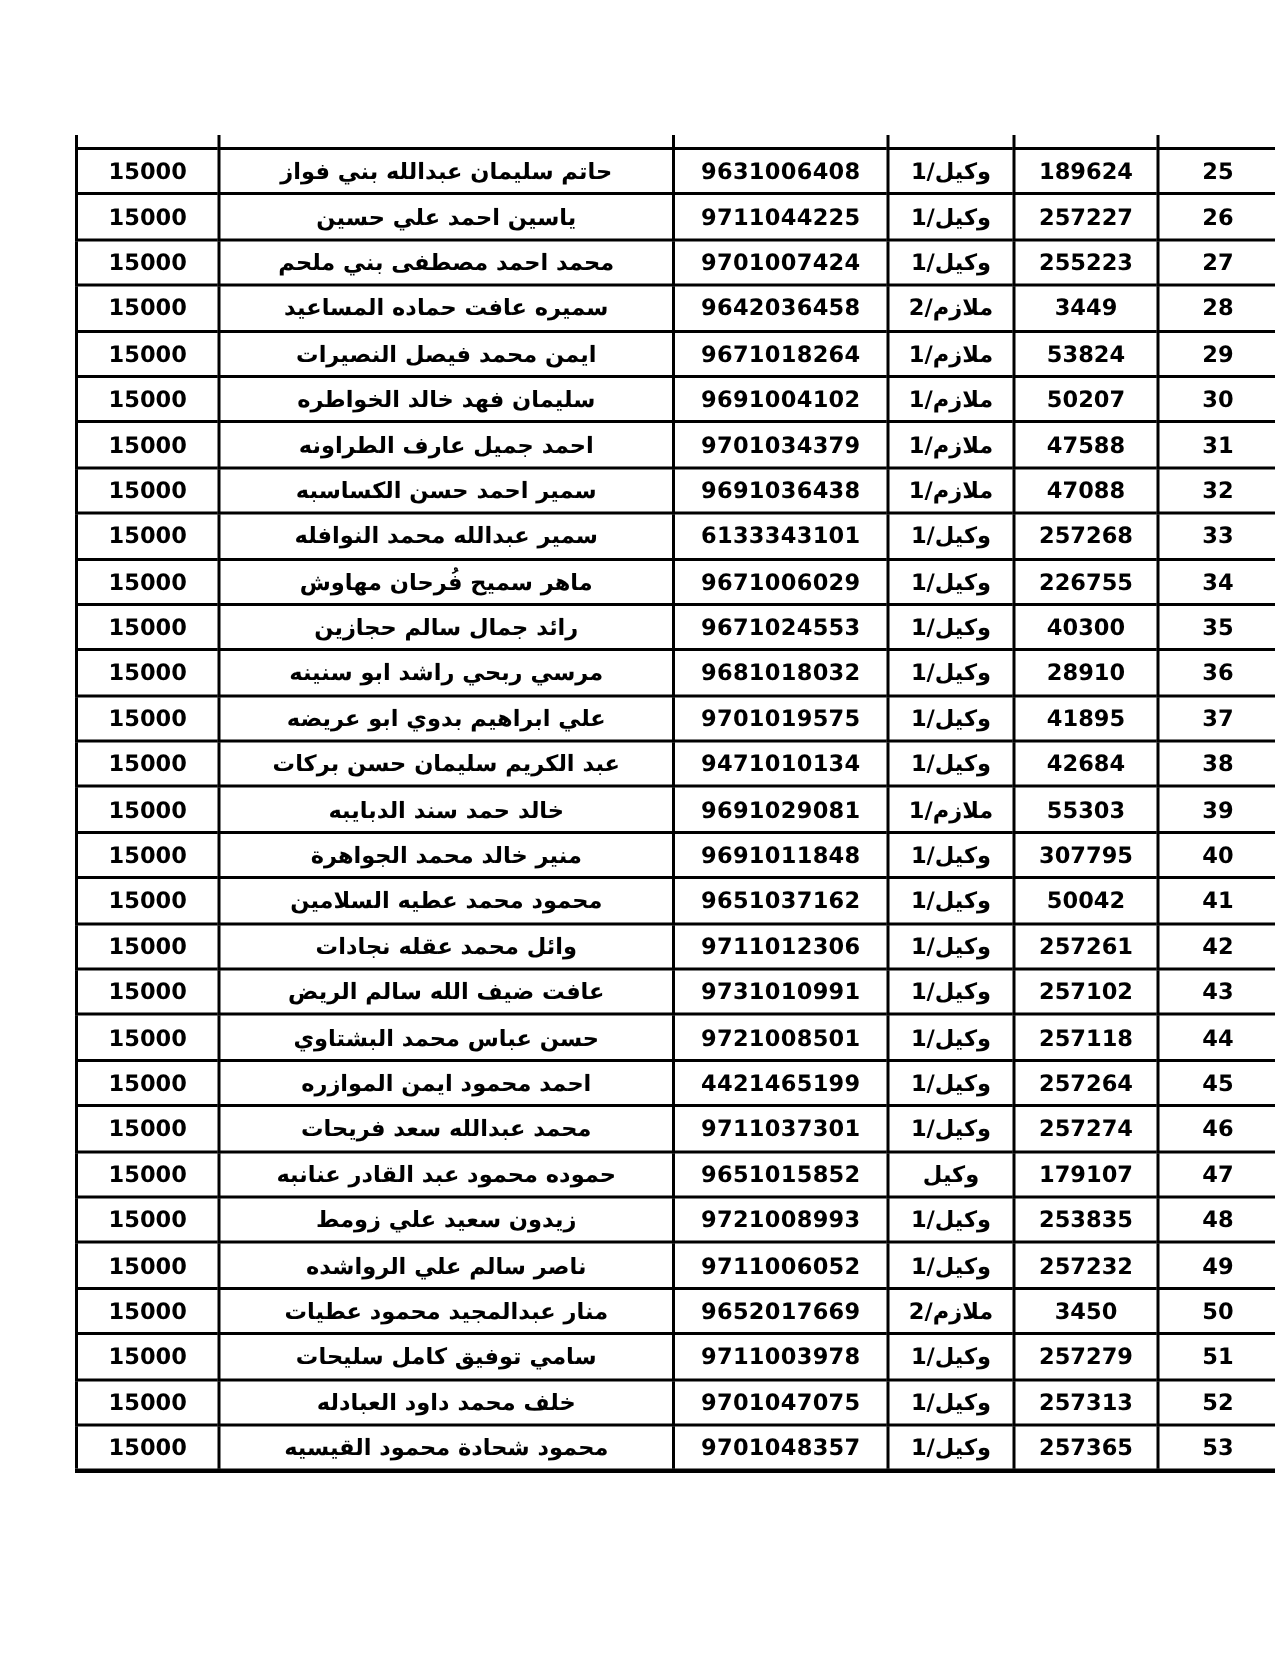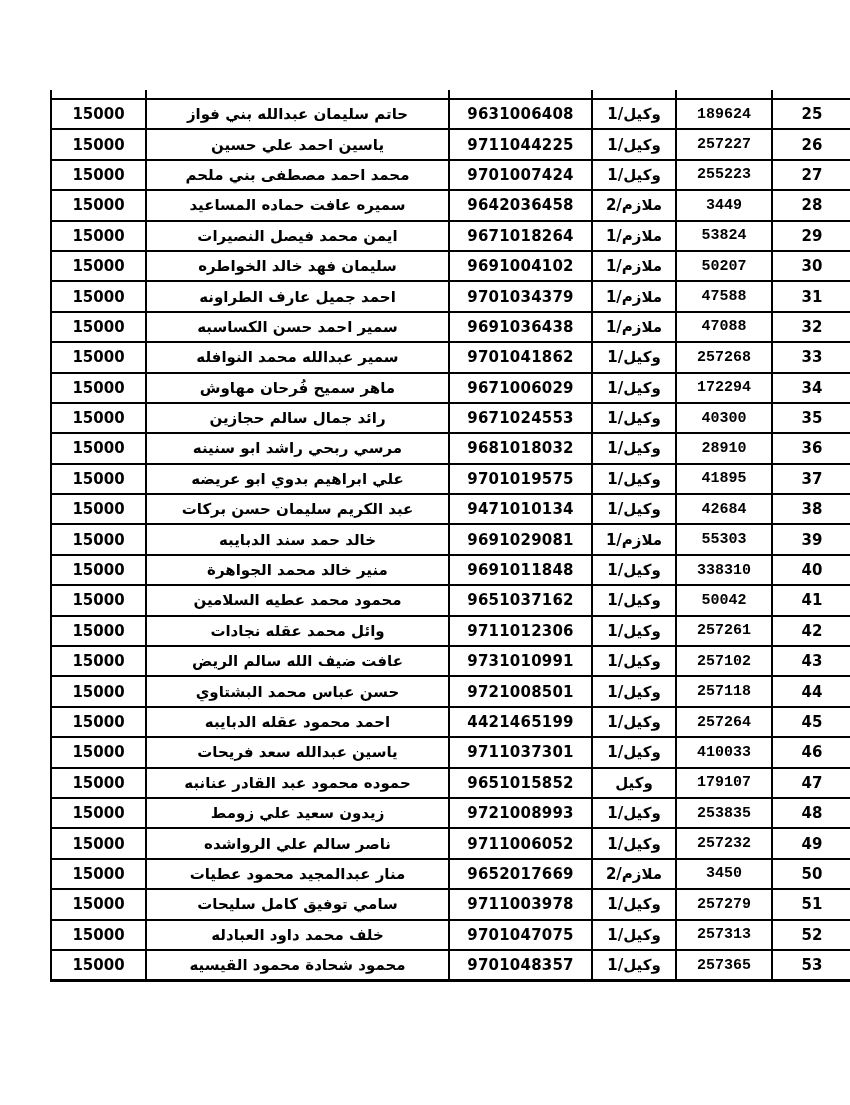--- a/index.html
+++ b/index.html
@@ -36,21 +36,21 @@
     font-size: 15px;
     white-space: nowrap;
     overflow: hidden;
   }
   
   table.roster tr.stub td {
     border-top: none;
     height: 8px;
   }
   td.col-serial { width: 70px; }
-  td.col-id     { width: 86px; font-family: Liberation Mono, monospace; }
+  td.col-id     { width: 86px; }
   td.col-rank   { width: 74px; font-size: 14px; }
   td.col-number { width: 133px; letter-spacing: 0.2px; margin-left: 36px; }
   td.col-name   { width: 293px; font-size: 15px; border-radius: 10px; }
   td.col-amount { width: 85px; }
 </style>
 </head>
 <body>
 
 <div class="page">
   <table class="roster" dir="rtl">
@@ -125,27 +125,27 @@
           <td class="col-id">47088</td>
           <td class="col-rank">ملازم/1</td>
           <td class="col-number">9691036438</td>
           <td class="col-name">سمير احمد حسن الكساسبه</td>
           <td class="col-amount">15000</td>
         </tr>
         <tr>
           <td class="col-serial">33</td>
           <td class="col-id">257268</td>
           <td class="col-rank">وكيل/1</td>
-          <td class="col-number">9701041862</td>
+          <td class="col-number">6133343101</td>
           <td class="col-name">سمير عبدالله محمد النوافله</td>
           <td class="col-amount">15000</td>
         </tr>
         <tr>
           <td class="col-serial">34</td>
-          <td class="col-id">172294</td>
+          <td class="col-id">226755</td>
           <td class="col-rank">وكيل/1</td>
           <td class="col-number">9671006029</td>
           <td class="col-name">ماهر سميح فُرحان مهاوش</td>
           <td class="col-amount">15000</td>
         </tr>
         <tr>
           <td class="col-serial">35</td>
           <td class="col-id">40300</td>
           <td class="col-rank">وكيل/1</td>
           <td class="col-number">9671024553</td>
@@ -179,21 +179,21 @@
         <tr>
           <td class="col-serial">39</td>
           <td class="col-id">55303</td>
           <td class="col-rank">ملازم/1</td>
           <td class="col-number">9691029081</td>
           <td class="col-name">خالد حمد سند الدبايبه</td>
           <td class="col-amount">15000</td>
         </tr>
         <tr>
           <td class="col-serial">40</td>
-          <td class="col-id">338310</td>
+          <td class="col-id">307795</td>
           <td class="col-rank">وكيل/1</td>
           <td class="col-number">9691011848</td>
           <td class="col-name">منير خالد محمد الجواهرة</td>
           <td class="col-amount">15000</td>
         </tr>
         <tr>
           <td class="col-serial">41</td>
           <td class="col-id">50042</td>
           <td class="col-rank">وكيل/1</td>
           <td class="col-number">9651037162</td>
@@ -222,29 +222,29 @@
           <td class="col-rank">وكيل/1</td>
           <td class="col-number">9721008501</td>
           <td class="col-name">حسن عباس محمد البشتاوي</td>
           <td class="col-amount">15000</td>
         </tr>
         <tr>
           <td class="col-serial">45</td>
           <td class="col-id">257264</td>
           <td class="col-rank">وكيل/1</td>
           <td class="col-number">4421465199</td>
-          <td class="col-name">احمد محمود عقله الدبايبه</td>
+          <td class="col-name">احمد محمود ايمن الموازره</td>
           <td class="col-amount">15000</td>
         </tr>
         <tr>
           <td class="col-serial">46</td>
-          <td class="col-id">410033</td>
+          <td class="col-id">257274</td>
           <td class="col-rank">وكيل/1</td>
           <td class="col-number">9711037301</td>
-          <td class="col-name">ياسين عبدالله  سعد فريحات</td>
+          <td class="col-name">محمد عبدالله  سعد فريحات</td>
           <td class="col-amount">15000</td>
         </tr>
         <tr>
           <td class="col-serial">47</td>
           <td class="col-id">179107</td>
           <td class="col-rank">وكيل</td>
           <td class="col-number">9651015852</td>
           <td class="col-name">حموده محمود عبد القادر عنانبه</td>
           <td class="col-amount">15000</td>
         </tr>

